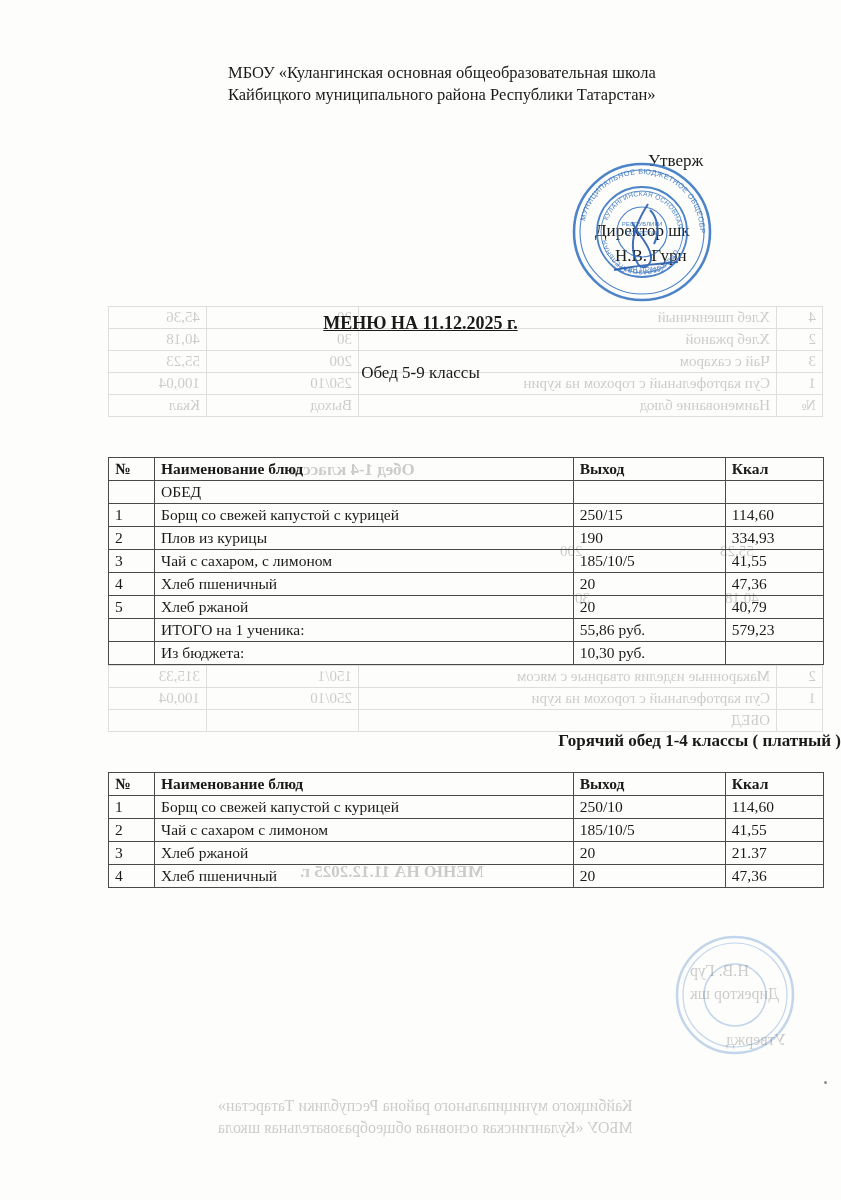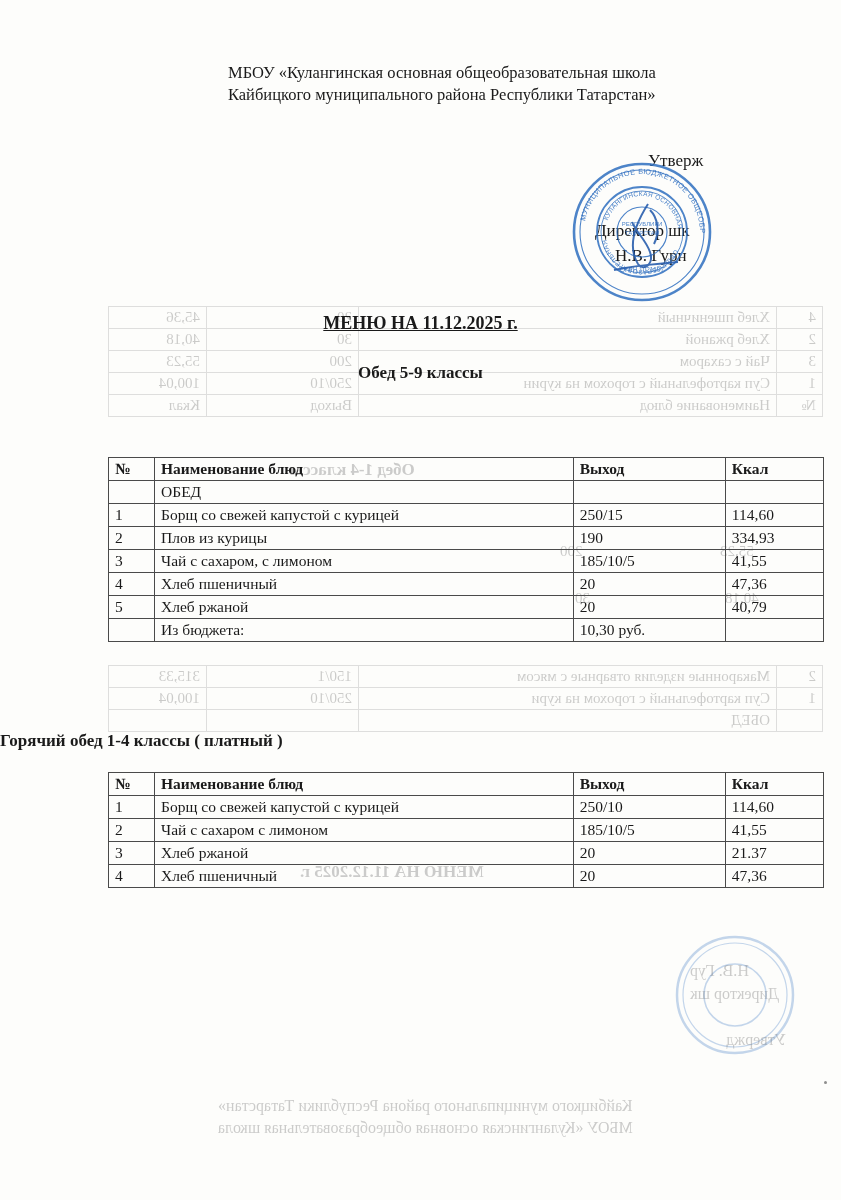--- a/index.html
+++ b/index.html
@@ -67,27 +67,27 @@
     font-size: 18px;
     font-weight: bold;
     text-decoration: underline;
   }
   .lunch-title {
     position: absolute;
     left: 0; right: 0;
     top: 363px;
     text-align: center;
     font-size: 17px;
-    font-weight: bold;
+    font-weight: normal;
   }
   .hot-title {
     position: absolute;
     left: 0; right: 0;
     top: 731px;
-    text-align: left;
+    text-align: right;
     font-size: 17px;
     font-weight: bold;
   }
 
   
   table.menu {
     position: absolute;
     border-collapse: collapse;
     font-size: 15.5px;
     background: transparent;
@@ -345,20 +345,26 @@
         <td class="c-kcal">47,36</td>
       </tr>
       <tr>
         <td class="c-num">5</td>
         <td class="c-name">Хлеб ржаной</td>
         <td class="c-out">20</td>
         <td class="c-kcal">40,79</td>
       </tr>
       <tr>
         <td class="c-num"></td>
+        <td class="c-name bold">ИТОГО на 1 ученика:</td>
+        <td class="c-out bold">55,86 руб.</td>
+        <td class="c-kcal bold">579,23</td>
+      </tr>
+      <tr>
+        <td class="c-num"></td>
         <td class="c-name bold indent">Из бюджета:</td>
         <td class="c-out bold">10,30 руб.</td>
         <td class="c-kcal"></td>
       </tr>
     </tbody>
   </table>
 
   <div class="hot-title">Горячий обед  1-4 классы ( платный  )</div>
 
   <table class="menu" id="table-hot-1-4">

